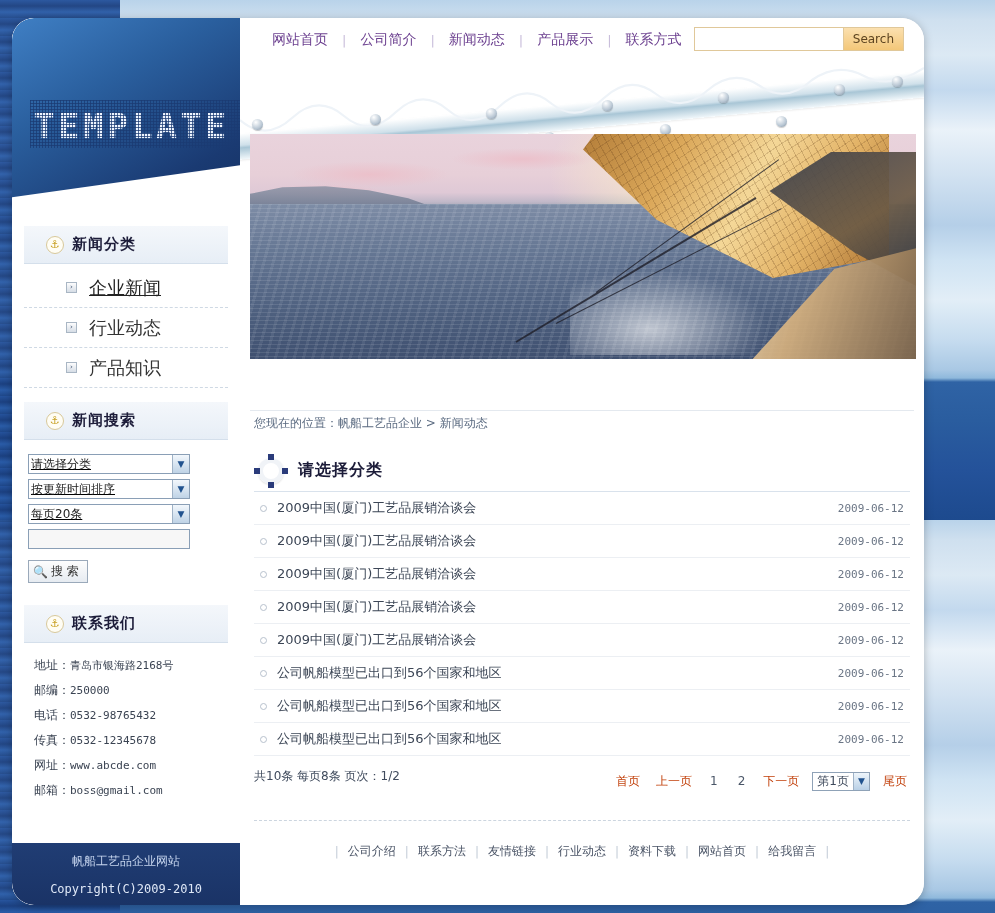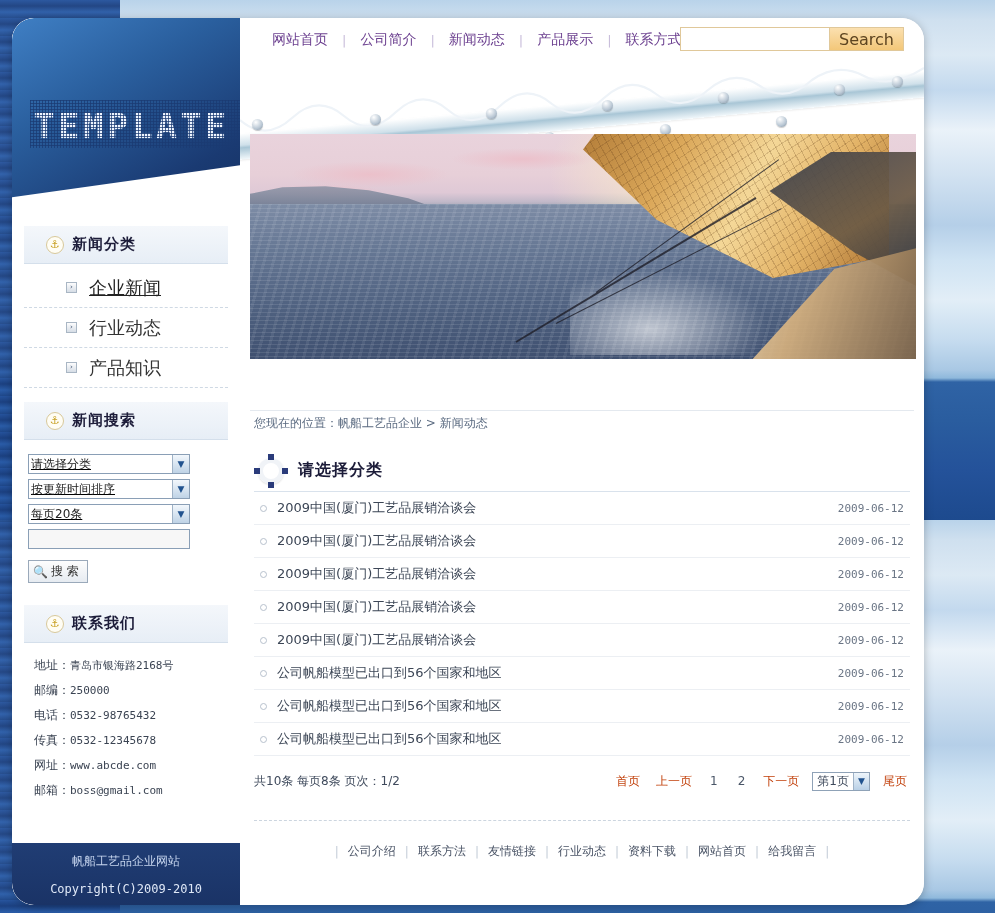--- a/index.html
+++ b/index.html
@@ -245,21 +245,21 @@
     width: 148px; height: 22px;
     border: none; outline: none;
     background: #fff;
     font-size: 12px; padding: 0 4px;
     font-family: "DejaVu Sans", "Liberation Sans", sans-serif;
   }
   #search-btn {
     height: 22px; padding: 0 9px;
     background: linear-gradient(to bottom, #fbe0b0, #f3c779);
     border: none; border-left: 1px solid #e0c89a;
-    color: #5d4420; font-size: 16px;
+    color: #5d4420; font-size: 12px;
     font-family: "DejaVu Sans", "Liberation Sans", sans-serif;
     cursor: pointer;
   }
 
   
   #banner {
     position: relative;
     height: 348px;
     overflow: hidden;
     background: #ffffff;
@@ -391,21 +391,21 @@
     border: 1px solid #b7c1cd;
     margin: 0 10px 0 6px;
     flex: 0 0 auto;
   }
   .news-title { color: #3c4656; flex: 1 1 auto; }
   .news-date { color: #6a7585; font-family: "DejaVu Sans Mono", "Liberation Mono", monospace; font-size: 11px; padding-right: 6px; }
 
   #pager {
     margin: 12px 14px 0 14px;
     height: 26px;
-    display: flex; align-items: center; justify-content: space-between;
+    display: flex; justify-content: space-between;
     font-size: 12px; color: #3f4a5c;
   }
   #pager-left { white-space: nowrap; }
   #pager-right { display: flex; align-items: center; gap: 10px; }
   .pg { color: #c2410c; padding: 1px 3px; }
   .pg-num { color: #4a5668; padding: 1px 5px; }
   .pg-sel {
     display: inline-flex; align-items: center;
     border: 1px solid #8fa2b7; background: #fff;
     height: 19px; padding: 0 0 0 4px;

